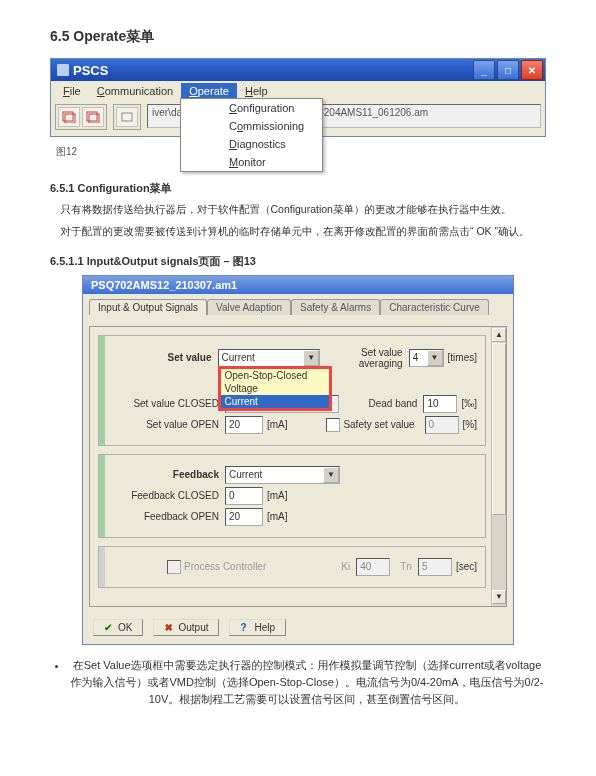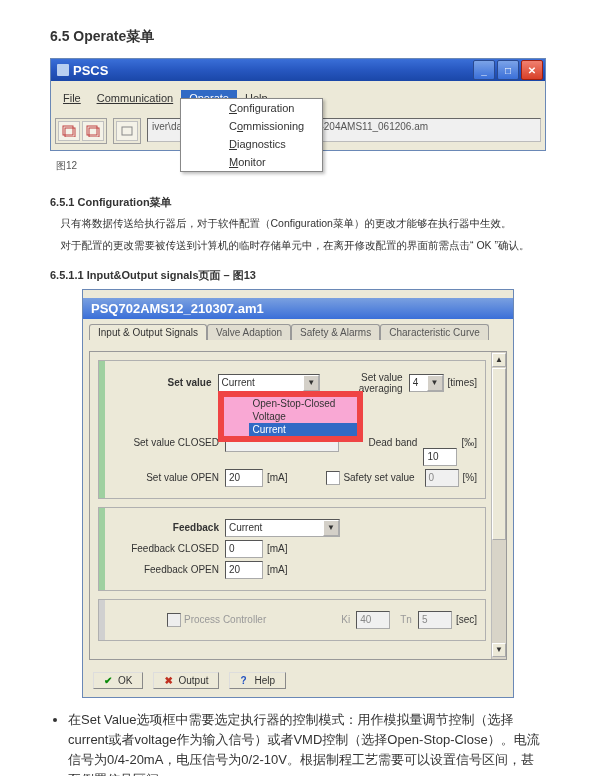--- a/index.html
+++ b/index.html
@@ -35,21 +35,21 @@
   }
   .titlebar-icon { width:12px; height:12px; background:#b8cff0; margin-right:4px; border-radius:1px; }
   .titlebar-title { flex:1; }
   .titlebar-btns { display:flex; gap:2px; }
   .tb-btn {
     width:20px; height:18px; display:flex; align-items:center; justify-content:center;
     font-size:10px; font-weight:bold; border-radius:2px;
   }
   .tb-min, .tb-max { background: linear-gradient(#7ba3e8,#3a6fd8); border:1px solid #2a4a90; color:#fff; }
   .tb-close { background: linear-gradient(#f08070,#d84028); border:1px solid #a02010; color:#fff; }
-  .menubar { display:flex; background:#ece9d8; padding:9px 4px; font-size:11px;text-decoration:underline; }
+  .menubar { display:flex; background:#ece9d8; padding:2px 4px; font-size:11px; }
   .menuitem { padding:2px 8px; cursor:default; }
   .menuitem .ul { text-decoration: underline; }
   .menuitem.active { background:#316ac5; color:#fff; }
   .toolbar-row { display:flex; align-items:stretch; padding:3px 4px 6px 4px; gap:6px; }
   .tool-group { display:flex; border:1px solid #a0a0a0; background:#ece9d8; padding:2px; gap:2px; }
   .tool-btn { width:20px; height:18px; display:flex; align-items:center; justify-content:center; border:1px solid #c0c0c0; background:#f4f2e8; }
   .tool-btn svg { display:block; }
   .dropdown-menu {
     position:absolute; background:#fff; border:1px solid #888; box-shadow:2px 2px 3px rgba(0,0,0,0.25);
     font-size:11px; z-index:5;
@@ -66,23 +66,22 @@
 
   
   .dialog-wrap { display:flex; justify-content:center; margin:4px 0 12px 0; }
   .dialog {
     width: 430px;
     border:1px solid #6a88b6;
     background:#ece9d8;
   }
   .dlg-title {
     background: linear-gradient(#7aa0e0,#3a6fd8);
-    color:#fff; font-weight:bold; font-size:13px;
+    color:#fff; font-weight:bold; font-size:11px;
     padding:3px 8px;
-    margin-top:8px;
   }
   .tabs-row { display:flex; padding:4px 6px 12px 6px; font-size:10px; }
   .tab {
     border:1px solid #999; border-bottom:none; background:#ece9d8;
     padding:2px 8px; margin-right:0px; border-radius:3px 3px 0 0;
     position:relative; top:1px;
   }
   .tab.active { background:#ece9d8; z-index:2; }
   .tab.inactive { background:#e0ddd0; color:#555; }
   .panel {
@@ -99,40 +98,40 @@
     border:1px inset #aaa; background:#fff; height:16px; font-size:10px; padding:0 3px;
     display:inline-flex; align-items:center;
   }
   .text-field.disabled { background:#f0f0f0; color:#888; }
   .select {
     border:1px inset #aaa; background:#fff; height:16px; font-size:10px;
     display:flex; align-items:center; justify-content:space-between; padding:0 0 0 3px;
   }
   .select .arrow { width:14px; height:14px; background:#d4d0c8; border:1px outset #fff; display:flex;align-items:center;justify-content:center; font-size:8px; }
   .sel-list {
-    position:absolute; background:#f9a8d4; border:6px solid #ef4444; font-size:10px; z-index:3;padding-left:25px;
+    position:absolute; background:#fef9c3; border:3px solid #ef4444; font-size:10px; z-index:3;
   }
   .sel-list div { padding:1px 4px; }
   .sel-list .hl { background:#316ac5; color:#fff; }
   .unit { font-size:10px; padding-left:4px; color:#333; }
   .chk { width:12px; height:12px; border:1px inset #aaa; background:#fff; display:inline-block; margin-right:3px; vertical-align:middle; }
   .dlg-btns { display:flex; gap:10px; padding:6px 10px 8px 10px; align-items:center; }
   .dlg-btn {
     border:1px outset #ddd; background:#ece9d8; padding:2px 10px; font-size:10px;
     display:flex; align-items:center; gap:4px; cursor:default;
   }
   .ico { width:10px; height:10px; display:inline-block; }
   .ico-ok { color:#0a8a0a; font-weight:bold; }
   .ico-x  { color:#c03020; font-weight:bold; }
   .ico-q  { color:#2050c0; font-weight:bold; }
   .scrollbar { position:absolute; right:0; top:0; width:14px; height:100%; background:#d8d4c8; border-left:1px solid #bbb;}
   .sb-btn { width:12px; height:12px; margin:1px auto; background:#ece9d8; border:1px outset #fff; font-size:8px; display:flex;align-items:center;justify-content:center; }
   .sb-thumb { width:12px; margin:1px auto; background:#ece9d8; border:1px outset #fff; }
 
-  ul.bul { margin:4px 0; padding-left:18px; font-size:13px; line-height:1.55; }
+  ul.bul { margin:4px 0; padding-left:18px; font-size:11px; line-height:1.55;text-align:center; }
   ul.bul li { margin-bottom:4px; }
 </style>
 </head>
 <body>
 
 <h2>6.5 Operate菜单</h2>
 
 <div class="win1-wrap">
   <div class="win1">
     <div class="titlebar">
@@ -230,21 +229,21 @@
           <span class="arrow">▼</span>
         </div>
         <span class="unit">[times]</span>
       </div>
 
       <div class="row" style="margin-top:26px;">
         <div class="lbl" style="width:112px;">Set value CLOSED</div>
         <div class="text-field disabled" style="width:106px;"></div>
         <div style="flex:1"></div>
         <div class="lbl">Dead band</div>
-        <div class="text-field" style="width:26px;margin-top:28px;">10</div>
+        <div class="text-field" style="width:26px;">10</div>
         <span class="unit">[‰]</span>
       </div>
 
       <div class="row">
         <div class="lbl" style="width:112px;">Set value OPEN</div>
         <div class="text-field" style="width:30px;">20</div>
         <span class="unit">[mA]</span>
         <div style="flex:1"></div>
         <span class="chk"></span>
         <span class="lbl" style="width:auto;">Safety set value</span>

